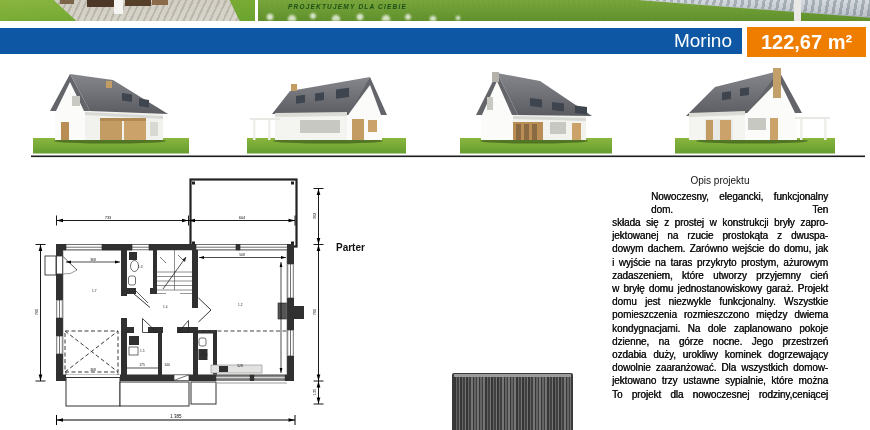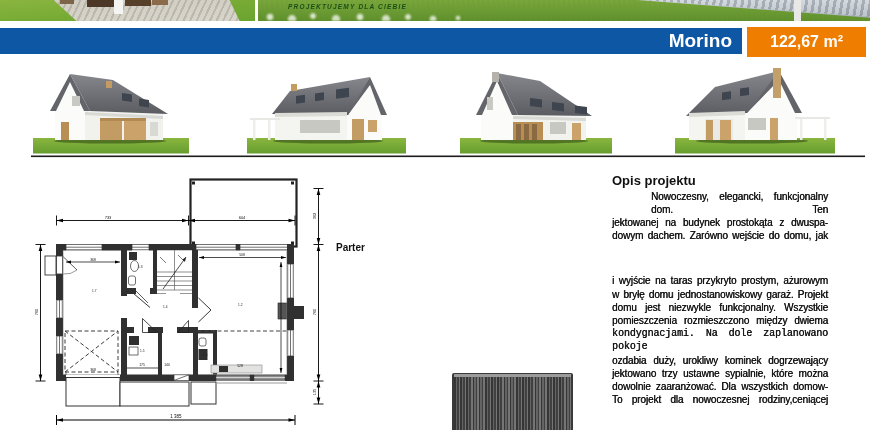--- a/index.html
+++ b/index.html
@@ -31,23 +31,23 @@
     <div class="abs" style="left:0;top:0;width:612px;height:21px;background:repeating-linear-gradient(100deg,rgba(125,135,145,.45) 0 3px,rgba(225,229,233,.35) 3px 7px);clip-path:polygon(63% 0,100% 0,100% 80%);"></div>
 
     <div class="abs" style="left:536px;top:0;width:7px;height:21px;background:#e8e9e6;"></div>
 
     <div class="abs" style="left:0;top:10px;width:240px;height:11px;filter:blur(1.2px);background:radial-gradient(circle 6px at 12px 7px,rgba(240,245,232,.85) 55%,transparent 60%),radial-gradient(circle 7px at 34px 9px,rgba(233,240,222,.85) 55%,transparent 60%),radial-gradient(circle 5px at 55px 6px,rgba(242,246,235,.85) 55%,transparent 60%),radial-gradient(circle 7px at 78px 9px,rgba(233,240,222,.85) 55%,transparent 60%),radial-gradient(circle 6px at 102px 7px,rgba(240,245,232,.85) 55%,transparent 60%),radial-gradient(circle 7px at 128px 9px,rgba(233,240,222,.85) 55%,transparent 60%),radial-gradient(circle 5px at 150px 7px,rgba(240,245,232,.85) 55%,transparent 60%),radial-gradient(circle 6px at 175px 9px,rgba(235,242,225,.85) 55%,transparent 60%),radial-gradient(circle 4px at 200px 8px,rgba(240,245,232,.85) 55%,transparent 60%);"></div>
 
     <div class="abs" style="left:30px;top:2.5px;font-size:6.5px;font-weight:bold;font-style:italic;letter-spacing:1.2px;color:#1c4f17;">PROJEKTUJEMY DLA CIEBIE</div>
   </div>
 </div>
 
-<div class="abs" style="left:0;top:28px;width:742px;height:26px;background:#0d57a5;color:#fff;font-weight:bold;font-size:19px;line-height:26px;text-align:right;padding-right:10px;box-sizing:border-box;">Morino</div>
-
-<div class="abs" style="left:747px;top:27px;width:119px;height:30px;background:#ee7d00;color:#fff;font-weight:bold;font-size:16px;line-height:30px;text-align:center;">122,67 m²</div>
+<div class="abs" style="left:0;top:28px;width:742px;height:26px;background:#0d57a5;color:#fff;font-weight:normal;font-size:19px;line-height:26px;text-align:right;padding-right:10px;box-sizing:border-box;">Morino</div>
+
+<div class="abs" style="left:747px;top:27px;width:119px;height:30px;background:#ee7d00;color:#fff;font-weight:bold;font-size:20px;line-height:30px;text-align:center;">122,67 m²</div>
 
 <svg class="abs" style="left:0;top:60px;" width="870" height="100" viewBox="0 0 870 100">
 
   <rect x="33" y="78" width="156" height="15.5" fill="url(#grass)"></rect>
 
   <rect x="247" y="78" width="159" height="15.5" fill="url(#grass)"></rect>
 
   <rect x="460" y="78" width="152" height="15.5" fill="url(#grass)"></rect>
 
   <rect x="675" y="78" width="160" height="15.5" fill="url(#grass)"></rect>
@@ -441,30 +441,33 @@
   </g>
 
   <text x="336" y="91" font-size="10" font-weight="bold" fill="#111" font-family="Liberation Sans">Parter</text>
   </g>
 </svg>
 
 <div class="abs" style="left:452px;top:373px;width:121px;height:57px;background:linear-gradient(#393939 0 1px,#9b9b9b 1px 4.5px,rgba(0,0,0,0) 4.5px),repeating-linear-gradient(90deg,#363636 0 1.6px,#646464 1.6px 3px,#404040 3px 4.6px,#757575 4.6px 6.2px);border-left:2px solid #3a3a3a;border-right:2px solid #3a3a3a;box-sizing:border-box;border-radius:2px 2px 0 0;"></div>
 
 <div class="abs" style="left:612px;top:169px;width:216px;color:#111;">
 
-  <div style="font-size:13px;font-weight:bold;line-height:13px;padding-top:4.5px;margin-bottom:3px;">Opis projektu</div>
+  <div style="font-size:10px;font-weight:normal;line-height:13px;padding-top:4.5px;margin-bottom:3px;text-align:center;">Opis projektu</div>
   <div id="para" style="font-size:10px;line-height:13.2px;letter-spacing:-0.1px;text-shadow:0.35px 0 0 #222;">
     <div style="text-align:justify;text-align-last:justify;padding-left:39px;">Nowoczesny, elegancki, funkcjonalny dom. Ten</div>
-    <div style="text-align:justify;text-align-last:justify;">jektowanej na budynek prostokąta z dwuspa-</div>
+    <div style="text-align:justify;text-align-last:justify;">składa się z prostej w konstrukcji bryły zapro-</div>
+    <div style="text-align:justify;text-align-last:justify;">jektowanej na rzucie prostokąta z dwuspa-</div>
     <div style="text-align:justify;text-align-last:justify;">dowym dachem. Zarówno wejście do domu, jak</div>
-    <div style="text-align:justify;text-align-last:justify;margin-top:32px;">i wyjście na taras przykryto prostym, ażurowym</div>
+    <div style="text-align:justify;text-align-last:justify;">i wyjście na taras przykryto prostym, ażurowym</div>
+    <div style="text-align:justify;text-align-last:justify;">zadaszeniem, które utworzy przyjemny cień</div>
     <div style="text-align:justify;text-align-last:justify;">w bryłę domu jednostanowiskowy garaż. Projekt</div>
     <div style="text-align:justify;text-align-last:justify;">domu jest niezwykle funkcjonalny. Wszystkie</div>
     <div style="text-align:justify;text-align-last:justify;">pomieszczenia rozmieszczono między dwiema</div>
-    <div style="text-align:justify;text-align-last:justify;font-family:Liberation Mono, monospace;">kondygnacjami. Na dole zaplanowano pokoje</div>
+    <div style="text-align:justify;text-align-last:justify;">kondygnacjami. Na dole zaplanowano pokoje</div>
+    <div style="text-align:justify;text-align-last:justify;">dzienne, na górze nocne. Jego przestrzeń</div>
     <div style="text-align:justify;text-align-last:justify;">ozdabia duży, urokliwy kominek dogrzewający</div>
+    <div style="text-align:justify;text-align-last:justify;">dowolnie zaaranżować. Dla wszystkich domow-</div>
     <div style="text-align:justify;text-align-last:justify;">jektowano trzy ustawne sypialnie, które można</div>
-    <div style="text-align:justify;text-align-last:justify;">dowolnie zaaranżować. Dla wszystkich domow-</div>
     <div style="text-align:justify;text-align-last:justify;">To projekt dla nowoczesnej rodziny,ceniącej</div>
   </div>
 </div>
 
 </div>
 
 </body></html>

